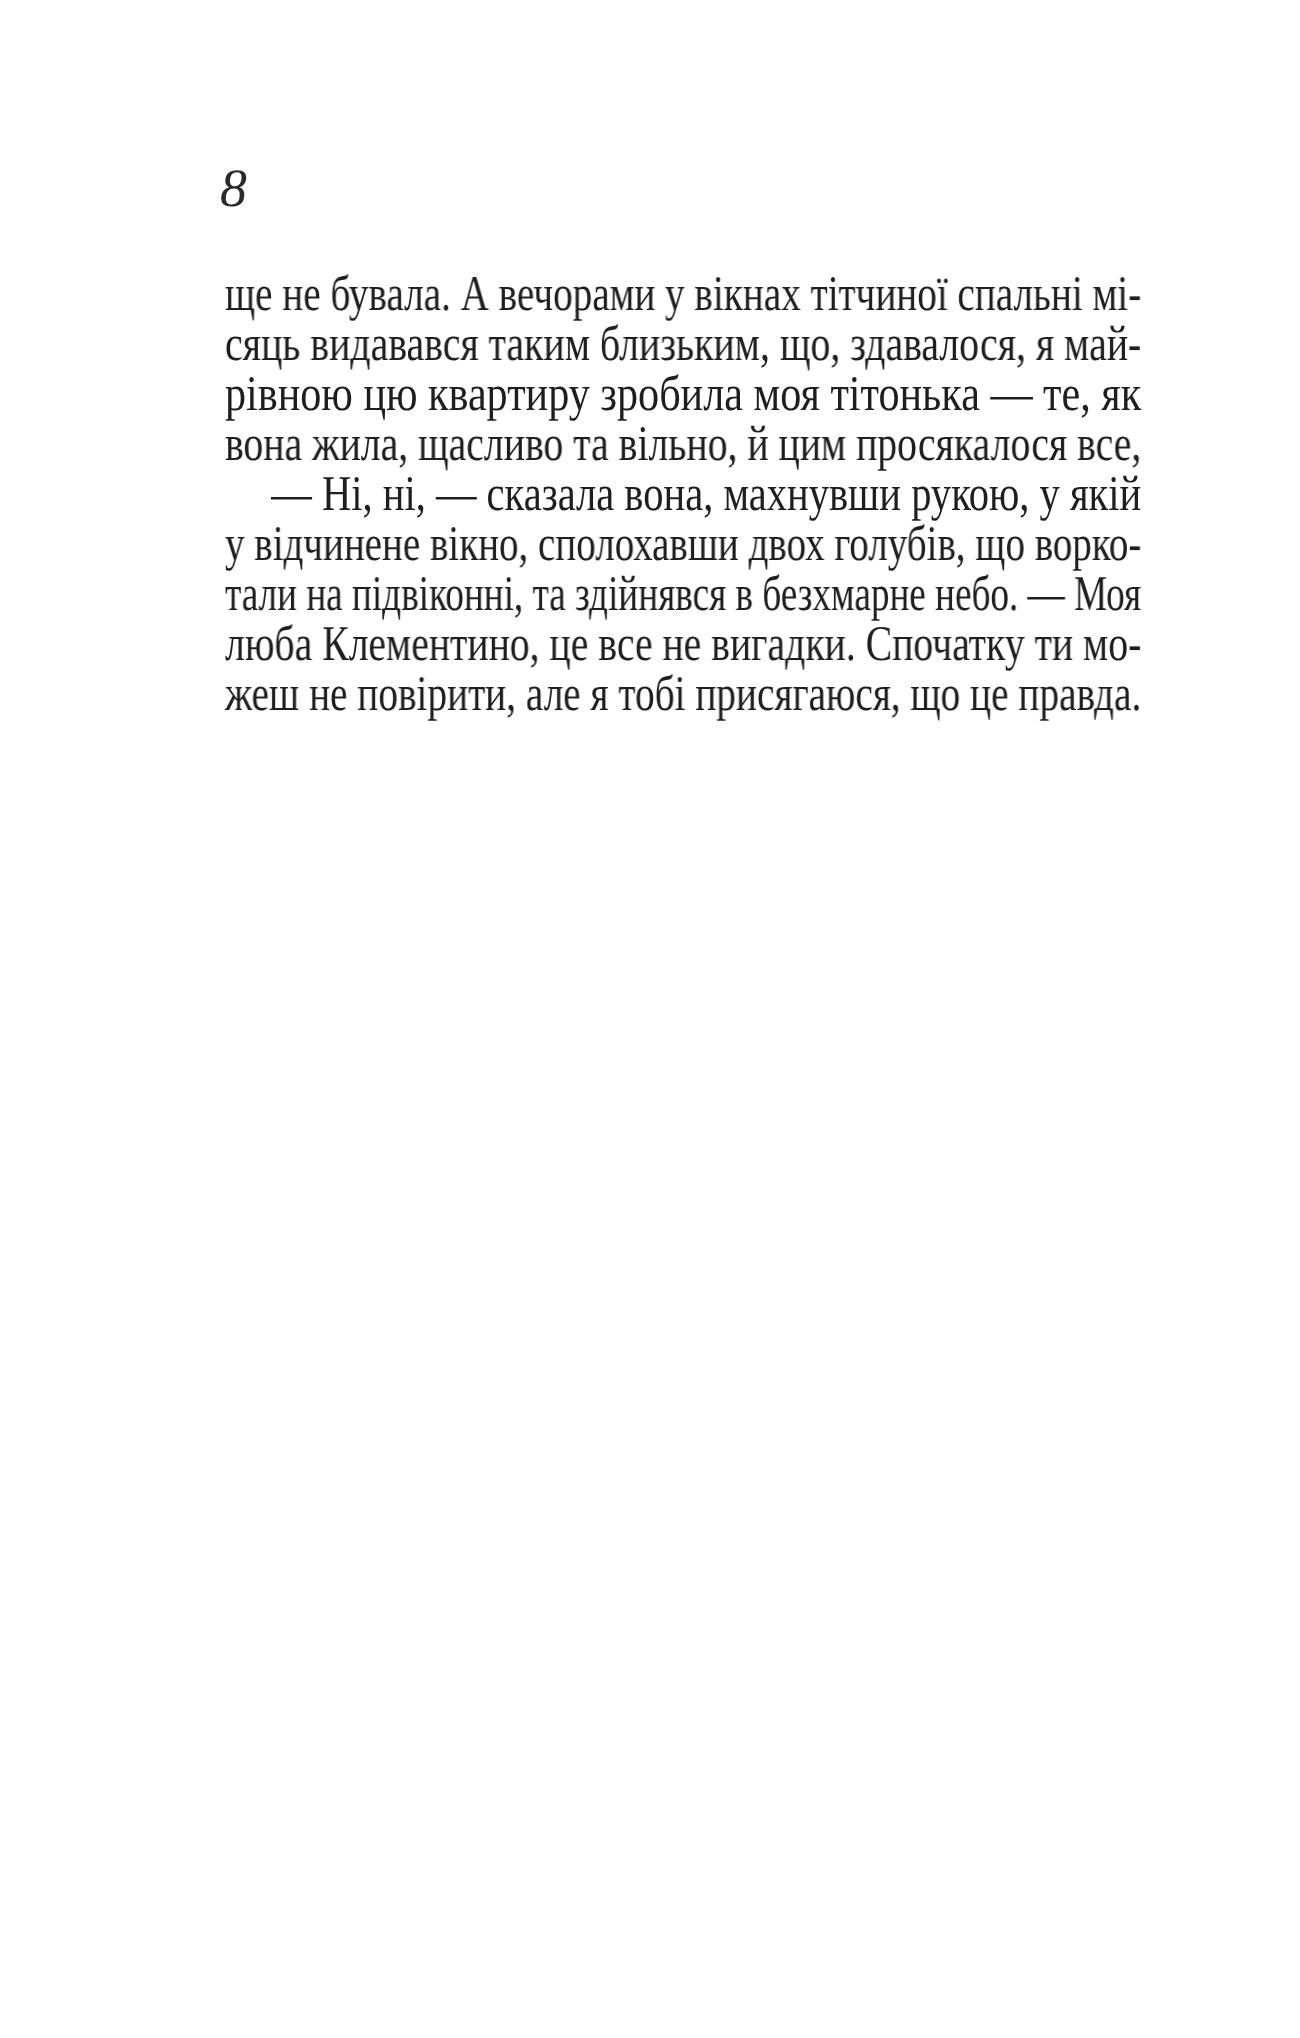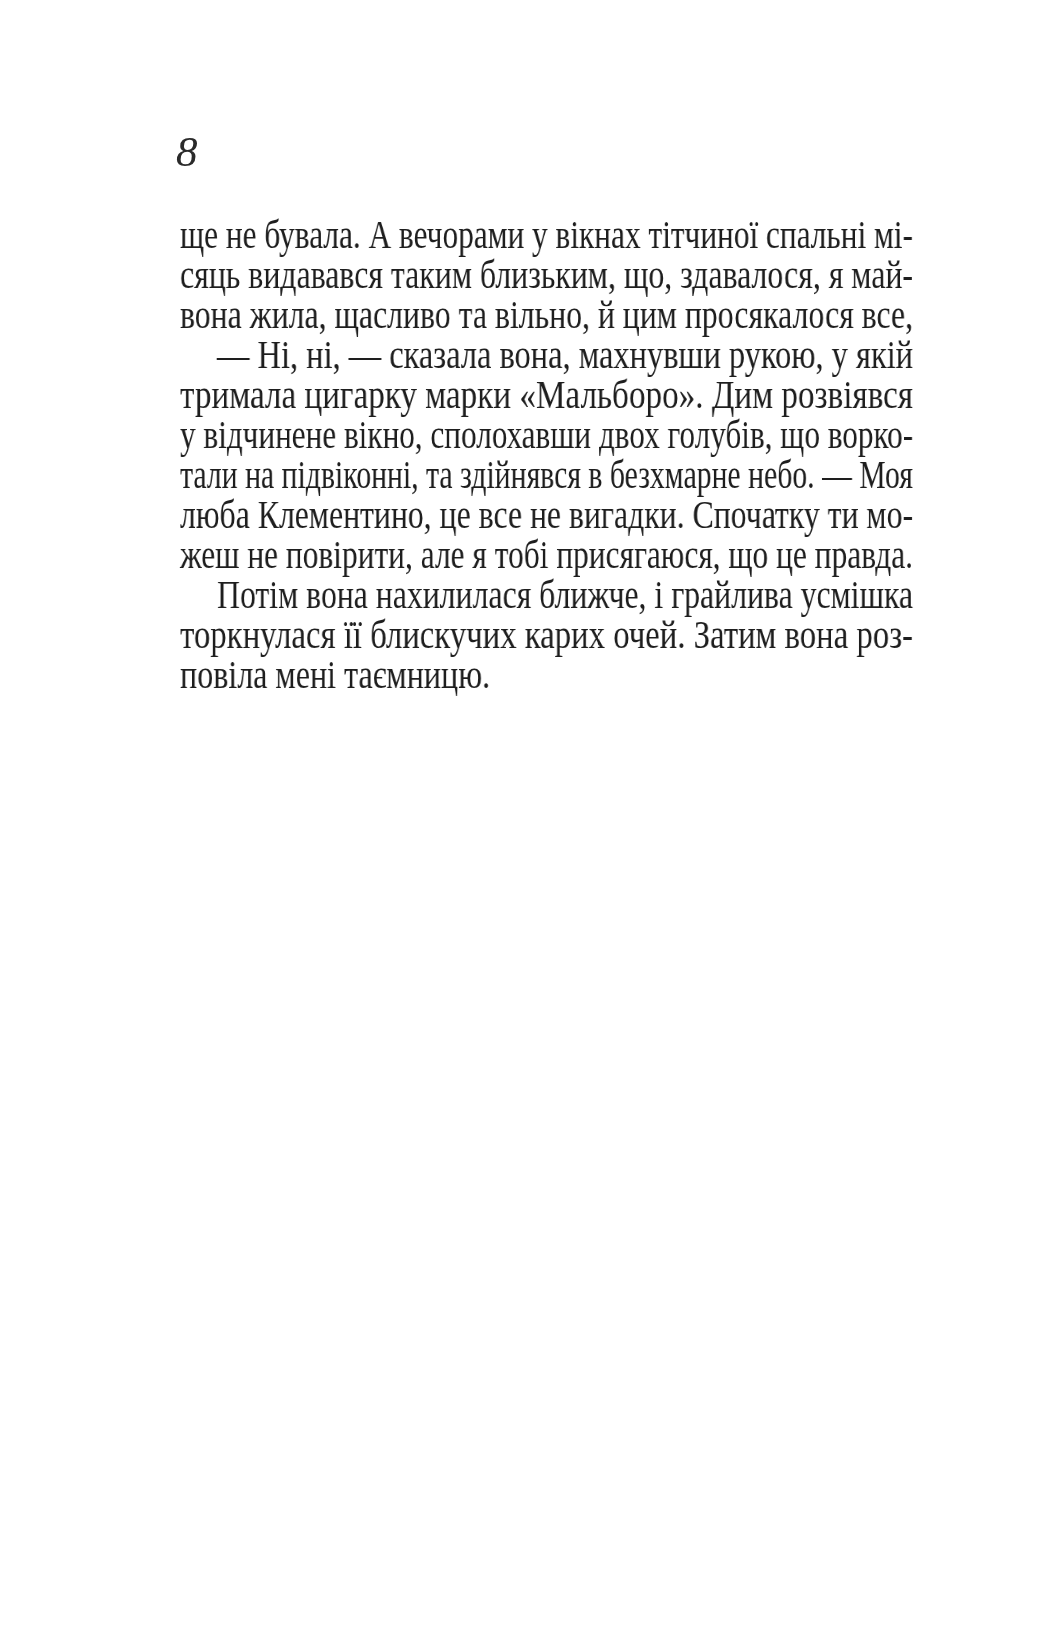--- a/index.html
+++ b/index.html
@@ -63,32 +63,27 @@
   <div class="page-number">8</div>
 
   <div class="textblock">
 
     <div class="paragraph">
       <div class="line fill"><span style="transform: scaleX(0.783067);">ще не бувала. А вечорами у вікнах тітчиної спальні мі-</span></div>
       <div class="line fill"><span style="transform: scaleX(0.795537);">сяць видавався таким близьким, що, здавалося, я май-</span></div>
     </div>
 
     <div class="paragraph">
+      <div class="line fill"><span style="transform: scaleX(0.843468);">рівною цю квартиру зробила моя тітонька — те, як</span></div>
       <div class="line fill"><span style="transform: scaleX(0.794203);">вона жила, щасливо та вільно, й цим просякалося все,</span></div>
     </div>
 
     <div class="paragraph">
       <div class="line fill indent"><span style="transform: scaleX(0.810569);">— Ні, ні, — сказала вона, махнувши рукою, у якій</span></div>
-      <div class="line fill"><span style="transform: scaleX(0.828292);">тримала цигарку марки «Мальборо». Дим розвіявся</span></div>
       <div class="line fill"><span style="transform: scaleX(0.780008);">у відчинене вікно, сполохавши двох голубів, що ворко-</span></div>
       <div class="line fill"><span style="transform: scaleX(0.743773);">тали на підвіконні, та здійнявся в безхмарне небо. — Моя</span></div>
       <div class="line fill"><span style="transform: scaleX(0.793733);">люба Клементино, це все не вигадки. Спочатку ти мо-</span></div>
       <div class="line fill"><span style="transform: scaleX(0.78527);">жеш не повірити, але я тобі присягаюся, що це правда.</span></div>
     </div>
 
-    <div class="paragraph">
-      <div class="line fill indent"><span style="transform: scaleX(0.793798);">Потім вона нахилилася ближче, і грайлива усмішка</span></div>
-      <div class="line fill"><span style="transform: scaleX(0.818923);">торкнулася її блискучих карих очей. Затим вона роз-</span></div>
-      <div class="line"><span style="transform: scaleX(0.801299);">повіла мені таємницю.</span></div>
-    </div>
 
   </div>
 </div>
 
 </body></html>

